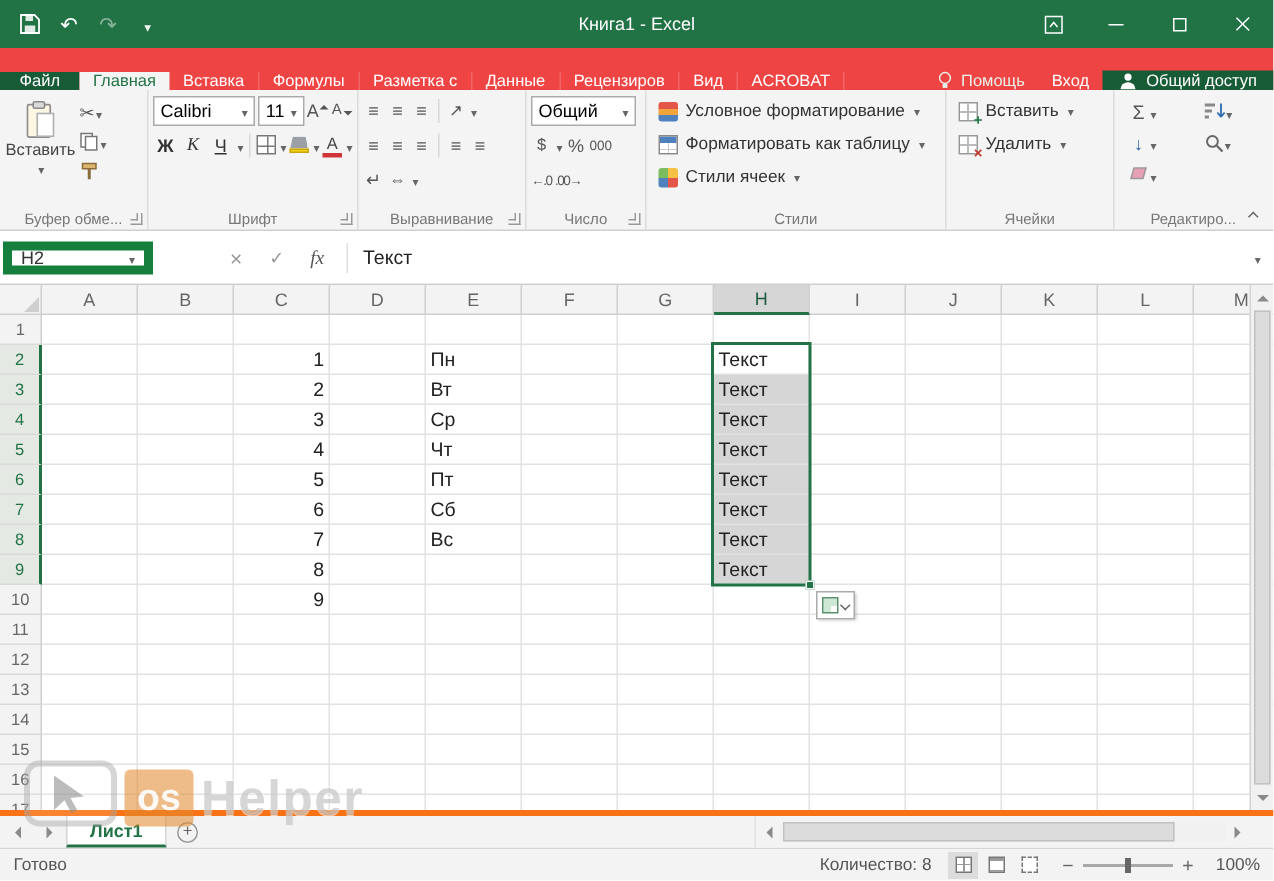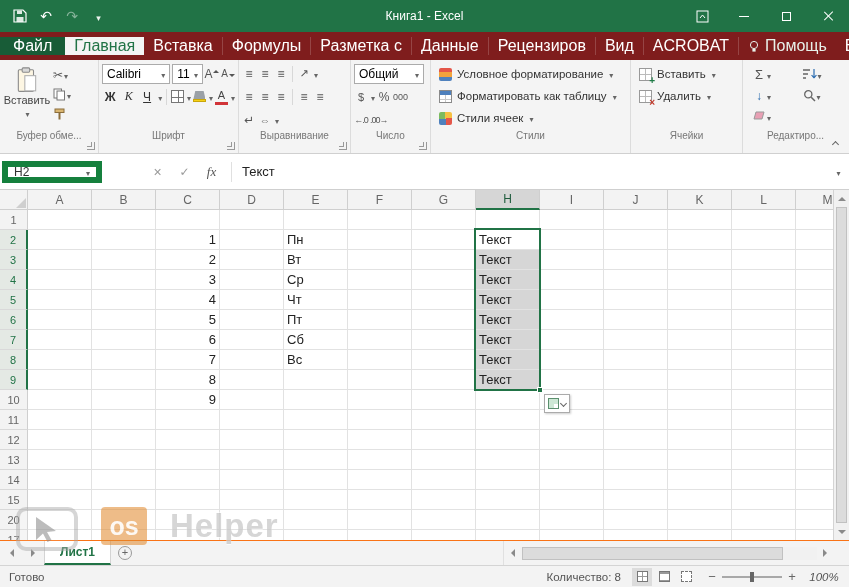--- a/index.html
+++ b/index.html
@@ -15,35 +15,35 @@
   .win-controls{margin-left:auto;display:flex;z-index:2;height:32px;}
   .win-btn{width:42px;height:32px;display:flex;align-items:center;justify-content:center;}
   .ic-min{width:10px;height:1px;background:#fff;}
   .ic-max{width:9px;height:9px;border:1px solid #fff;}
   .ic-close{position:relative;width:12px;height:12px;}
   .ic-close::before,.ic-close::after{content:"";position:absolute;left:5.5px;top:0;width:1.2px;height:12px;background:#fff;}
   .ic-close::before{transform:rotate(45deg);}
   .ic-close::after{transform:rotate(-45deg);}
 
   
-  .tabbar{height:28px;background:#7f1d1d;display:flex;align-items:center;color:#fff;font-size:16px;}
+  .tabbar{height:28px;background:#ef4444;display:flex;align-items:flex-end;color:#fff;font-size:11px;}
   .tab{display:flex;align-items:center;padding:0 9px;white-space:nowrap;}
   .tab.file{background:#185c37;padding:0 13px;}
   .tabstrip{display:flex;align-items:stretch;}
   .tabstrip .tab{border-right:1px solid rgba(255,255,255,.18);}
   .tabstrip .tab.active{background:#f4f4f4;color:#217346;border-right:none;}
   .tab-right{margin-left:auto;display:flex;align-items:stretch;}
   .tellme{display:flex;align-items:center;gap:5px;padding:0 9px;color:#e8f1ea;}
   .signin{display:flex;align-items:center;padding:0 9px;}
   .share{display:flex;align-items:center;gap:6px;padding:0 11px;background:#185c37;}
 
   
   .ribbon{height:94px;background:#f4f4f4;border-bottom:1px solid #d0d0d0;display:flex;position:relative;flex:0 0 auto;}
   .rgroup{position:relative;border-right:1px solid #dcdcdc;padding:3px 3px 15px;flex:0 0 auto;}
-  .rgroup-label{position:absolute;bottom:12px;left:0;right:0;text-align:center;font-size:10px;color:#777;white-space:nowrap;overflow:hidden;}
+  .rgroup-label{position:absolute;bottom:1px;left:0;right:0;text-align:center;font-size:10px;color:#777;white-space:nowrap;overflow:hidden;}
   .launcher{position:absolute;right:3px;bottom:3px;width:8px;height:8px;border-right:1px solid #999;border-bottom:1px solid #999;}
   .launcher::before{content:"";position:absolute;right:2px;bottom:2px;width:4px;height:4px;border-right:1px solid #999;border-bottom:1px solid #999;}
   .rrow{display:flex;align-items:center;height:21px;margin-bottom:2px;gap:2px;}
   .sbtn{display:flex;align-items:center;height:19px;padding:0 2px;color:#555;}
   .lbl{font-size:11px;color:#444;white-space:nowrap;}
   .dd::before{content:"▾";font-size:8px;color:#666;line-height:1;margin-left:1px;}
   .dd.light::before{color:#eaf2ec;font-size:9px;}
   .combo{height:20px;background:#fff;border:1px solid #ababab;display:flex;align-items:center;justify-content:space-between;padding:0 4px;font-size:12px;color:#000000;white-space:nowrap;}
   .clip-flex{display:flex;align-items:flex-start;}
   .paste-btn{width:48px;height:70px;display:flex;flex-direction:column;align-items:center;gap:1px;padding-top:4px;font-size:11px;color:#444;}
@@ -122,21 +122,21 @@
   .varrow{position:absolute;left:0;right:0;height:16px;display:flex;align-items:center;justify-content:center;}
   .varrow.up{top:0;}
   .varrow.down{bottom:0;}
   .tri-u{width:0;height:0;border:4px solid transparent;border-bottom-color:#8a8a8a;margin-top:-3px;}
   .tri-d{width:0;height:0;border:4px solid transparent;border-top-color:#8a8a8a;margin-bottom:-3px;}
   .tri-l{width:0;height:0;border:4px solid transparent;border-right-color:#8a8a8a;margin-left:-3px;}
   .tri-r{width:0;height:0;border:4px solid transparent;border-left-color:#8a8a8a;margin-right:-3px;}
   .vthumb{position:absolute;left:2px;right:2px;top:17px;bottom:17px;background:#dcdcdc;border:1px solid #c1c1c1;}
 
   
-  .sheetbar{position:relative;height:25px;background:#f3f3f3;border-top:1px solid #f97316;display:flex;align-items:stretch;}
+  .sheetbar{position:relative;height:25px;background:#f3f3f3;border-top:4px solid #f97316;display:flex;align-items:stretch;}
   .snav{width:22px;display:flex;align-items:center;justify-content:center;}
   .sheet-tab{padding:0 15px;background:#fff;border-left:1px solid #d4d4d4;border-right:1px solid #d4d4d4;border-bottom:2px solid #217346;display:flex;align-items:center;color:#217346;font-weight:bold;font-size:12px;}
   .add-sheet{width:28px;display:flex;align-items:center;justify-content:center;}
   .plus-circle{width:14px;height:14px;border:1px solid #9a9a9a;border-radius:50%;position:relative;color:#666;}
   .plus-circle::before{content:"+";position:absolute;left:50%;top:50%;transform:translate(-50%,-54%);font-size:11px;line-height:1;}
   .hscroll{position:absolute;right:16px;left:503px;top:0;bottom:0;display:flex;align-items:center;background:#f3f3f3;border-left:1px solid #e0e0e0;}
   .sarrow{width:16px;height:100%;display:flex;align-items:center;justify-content:center;}
   .htrack{flex:1;height:13px;position:relative;background:#f1f1f1;}
   .hthumb{position:absolute;left:2px;top:0;bottom:0;width:88%;background:#dcdcdc;border:1px solid #c1c1c1;}
 
@@ -150,24 +150,24 @@
   .vi-normal{background:linear-gradient(90deg,transparent 4px,#999 4px,#999 5px,transparent 5px),linear-gradient(transparent 4px,#999 4px,#999 5px,transparent 5px),#fff;}
   .vi-layout{background:linear-gradient(#999 0 2px,transparent 2px 8px,#999 8px),#fff;}
   .vi-break{border-style:dashed;}
   .zoom{display:flex;align-items:center;gap:5px;}
   .zbtn{color:#666;font-size:13px;width:10px;text-align:center;line-height:1;}
   .zminus::before{content:"−";}
   .zplus::before{content:"+";}
   .ztrack{width:60px;height:2px;background:#a8a8a8;position:relative;}
   .ztrack::before{content:"";position:absolute;left:50%;top:-3px;width:1px;height:8px;background:#a8a8a8;}
   .zthumb{position:absolute;left:47%;top:-4px;width:4px;height:10px;background:#666;}
-  .zoomval{min-width:32px;text-align:center;font-style:italic;}
+  .zoomval{min-width:32px;text-align:right;}
 
   
-  .watermark{position:absolute;left:16px;top:507px;display:flex;align-items:flex-start;gap:23px;z-index:40;pointer-events:none;opacity:.78;}
+  .watermark{position:absolute;left:16px;top:507px;display:flex;align-items:flex-end;gap:5px;z-index:40;pointer-events:none;opacity:.78;}
   .wm-box{width:62px;height:44px;border:4px solid rgba(160,160,160,.55);border-radius:10px;display:flex;align-items:center;justify-content:center;background:rgba(255,255,255,.15);}
   .wm-os{width:46px;height:38px;background:rgba(226,137,44,.72);border-radius:4px;color:rgba(255,255,255,.92);font-weight:bold;font-size:25px;display:flex;align-items:center;justify-content:center;}
   .wm-helper{font-size:33px;font-weight:bold;color:rgba(150,150,150,.5);text-shadow:0 1px 0 rgba(255,255,255,.85),0 -1px 0 rgba(255,255,255,.55);letter-spacing:1px;}
 </style>
 </head>
 <body>
 
 <div class="titlebar">
   <div class="qat">
     <span class="qat-btn">
@@ -710,21 +710,21 @@
         <div class="cell"></div>
         <div class="cell"></div>
         <div class="cell"></div>
         <div class="cell"></div>
         <div class="cell"></div>
         <div class="cell"></div>
         <div class="cell"></div>
         <div class="cell"></div>
       </div>
       <div class="grow">
-        <div class="rowh">20</div>
+        <div class="rowh">16</div>
         <div class="cell"></div>
         <div class="cell"></div>
         <div class="cell num"></div>
         <div class="cell"></div>
         <div class="cell"></div>
         <div class="cell"></div>
         <div class="cell"></div>
         <div class="cell"></div>
         <div class="cell"></div>
         <div class="cell"></div>

